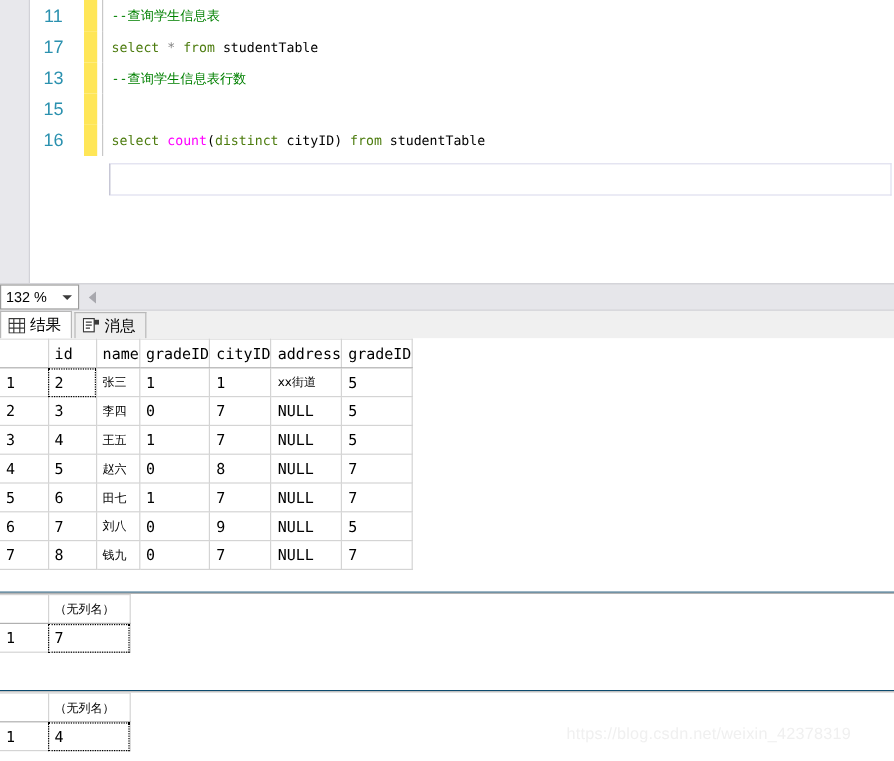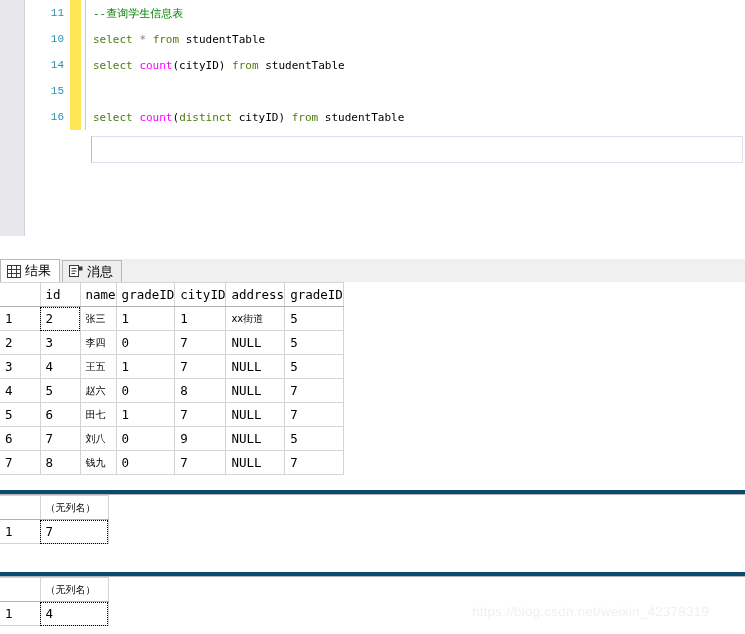--- a/index.html
+++ b/index.html
@@ -35,25 +35,25 @@
   }
   .code-line {
     position: relative;
     height: 26px;
     display: flex;
     align-items: center;
     white-space: pre;
   }
   .ln {
     width: 45px;
-    text-align: right;
+    text-align: center;
     padding-right: 6px;
     color: #2b91af;
-    font-family: Liberation Mono, monospace;
-    font-size: 11px;
+    font-family: Liberation Sans, sans-serif;
+    font-size: 15px;
     flex: 0 0 45px;
   }
   .change-bar {
     width: 11px;
     height: 26px;
     flex: 0 0 11px;
     background: #ffe657;
   }
   .gutter-sep {
     width: 10px;
@@ -164,21 +164,21 @@
   }
   .tab-icon { width: 14px; height: 13px; display: block; }
 
   
   .grid-panel {
     position: absolute;
     left: 0;
     width: 745px;
     background: #ffffff;
     border-top: 1px solid #b4b4b4;
-    border-bottom: 4px solid #0c4a6e;
+    border-bottom: 1px solid #0c4a6e;
     overflow: hidden;
   }
   #grid-panel-1 { top: 282px; height: 212px; border-top: none; }
   #grid-panel-2 { top: 494px; height: 82px; }
   #grid-panel-3 { top: 576px; height: 58px; border-bottom: none; }
 
   table.rsgrid {
     border-collapse: collapse;
     font-family: "DejaVu Sans Mono", monospace;
     font-size: 12.5px;
@@ -229,28 +229,35 @@
 </style>
 </head>
 <body>
 
 <div id="app">
 
   <div id="editor-pane">
     <div id="editor-left-strip"></div>
     <div id="code-area">
         <div class="code-line"><span class="ln">11</span><span class="change-bar"></span><span class="gutter-sep"></span><span class="code-text"><span class="cmt">--查询学生信息表</span></span></div>
-        <div class="code-line"><span class="ln">10</span><span class="change-bar"></span><span class="gutter-sep"></span><span class="code-text"><span class="kw">select</span><span class="id"> </span><span class="op">*</span><span class="id"> </span><span class="kw">from</span><span class="id"> studentTable</span></span></div>
-        <div class="code-line"><span class="ln">14</span><span class="change-bar"></span><span class="gutter-sep"></span><span class="code-text"><span class="kw">select</span><span class="id"> </span><span class="fn">count</span><span class="id">(cityID) </span><span class="kw">from</span><span class="id"> studentTable</span></span></div>
+        <div class="code-line"><span class="ln">17</span><span class="change-bar"></span><span class="gutter-sep"></span><span class="code-text"><span class="kw">select</span><span class="id"> </span><span class="op">*</span><span class="id"> </span><span class="kw">from</span><span class="id"> studentTable</span></span></div>
+        <div class="code-line"><span class="ln">13</span><span class="change-bar"></span><span class="gutter-sep"></span><span class="code-text"><span class="cmt">--查询学生信息表行数</span></span></div>
         <div class="code-line"><span class="ln">15</span><span class="change-bar"></span><span class="gutter-sep"></span></div>
         <div class="code-line"><span class="ln">16</span><span class="change-bar"></span><span class="gutter-sep"></span><span class="code-text"><span class="kw">select</span><span class="id"> </span><span class="fn">count</span><span class="id">(</span><span class="kw">distinct</span><span class="id"> cityID) </span><span class="kw">from</span><span class="id"> studentTable</span></span></div>
       </div>
     <div id="stmt-box"></div>
   </div>
 
+  <div id="status-bar">
+    <div id="zoom-combo">
+      <span id="zoom-value">132 %</span>
+      <span id="zoom-caret"></span>
+    </div>
+    <div id="splitter-arrow"></div>
+  </div>
 
   <div id="tab-strip">
       <div class="tab active">
         <span class="tab-icon"><svg viewBox="0 0 14 13" width="14" height="13">
             <rect x="0.5" y="0.5" width="13" height="12" fill="#fff" stroke="#3a3a3a"></rect>
             <line x1="0.5" y1="4.5" x2="13.5" y2="4.5" stroke="#3a3a3a"></line>
             <line x1="0.5" y1="8.5" x2="13.5" y2="8.5" stroke="#3a3a3a"></line>
             <line x1="4.5" y1="0.5" x2="4.5" y2="12.5" stroke="#3a3a3a"></line>
             <line x1="9.5" y1="0.5" x2="9.5" y2="12.5" stroke="#3a3a3a"></line>
           </svg></span>

